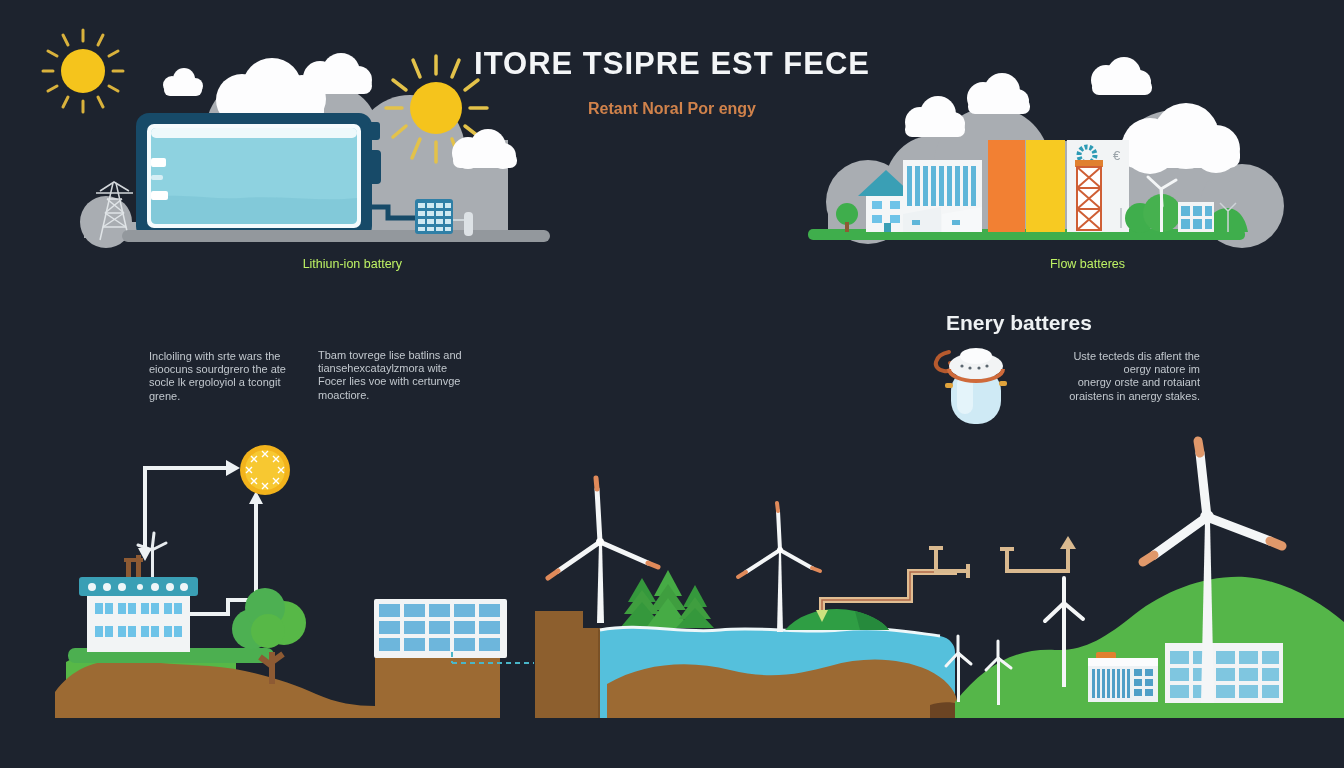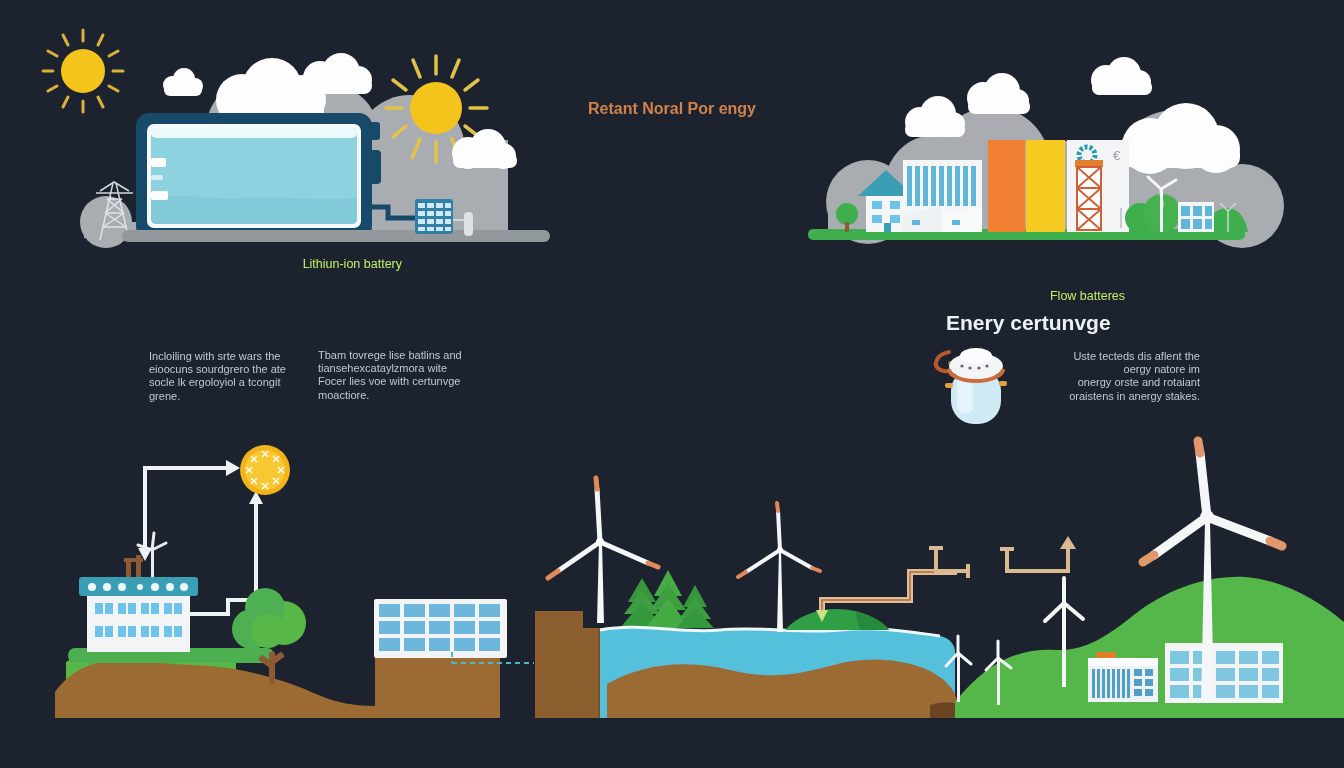--- a/index.html
+++ b/index.html
@@ -469,33 +469,34 @@
       <g stroke="#e0986a" stroke-width="9" stroke-linecap="round">
         <path d="M1200,453 L1198,441"></path>
             <path d="M1270,541 L1282,546"></path>
             <path d="M1154,555 L1143,562"></path>
       </g>
       <circle cx="1207" cy="517" r="7" fill="#f4f6f7"></circle>
     </g>
   </g>
 </svg>
 
+  <div class="abs title" style="left:472px;top:46px;width:400px;">ITORE TSIPRE EST FECE</div>
   <div class="abs subtitle" style="left:472px;top:100px;width:400px;text-align:center;">Retant Noral Por engy</div>
 
   <div class="abs caption" style="left:202px;top:257px;width:200px;">Lithiun-ion battery</div>
-  <div class="abs caption" style="left:925px;top:257px;width:200px;margin-top:32px;">Flow batteres</div>
+  <div class="abs caption" style="left:925px;top:257px;width:200px;">Flow batteres</div>
 
   <div class="abs para" style="left:318px;top:349px;width:178px;">Tbam tovrege lise batlins and
 tiansehexcataylzmora wite
 Focer lies voe with certunvge
 moactiore.</div>
   <div class="abs para" style="left:149px;top:350px;width:165px;">Incloiling with srte wars the
 eioocuns sourdgrero the ate
 socle lk ergoloyiol a tcongit
 grene.</div>
 
-  <div class="abs heading" style="left:946px;top:311px;">Enery certunvge</div>
+  <div class="abs heading" style="left:946px;top:311px;">Enery batteres</div>
   <div class="abs para" style="left:1040px;top:350px;width:160px;text-align:right;">Uste tecteds dis aflent the
 oergy natore im
 onergy orste and rotaiant
 oraistens in anergy stakes.</div>
 
 </div>
 
 </body></html>

